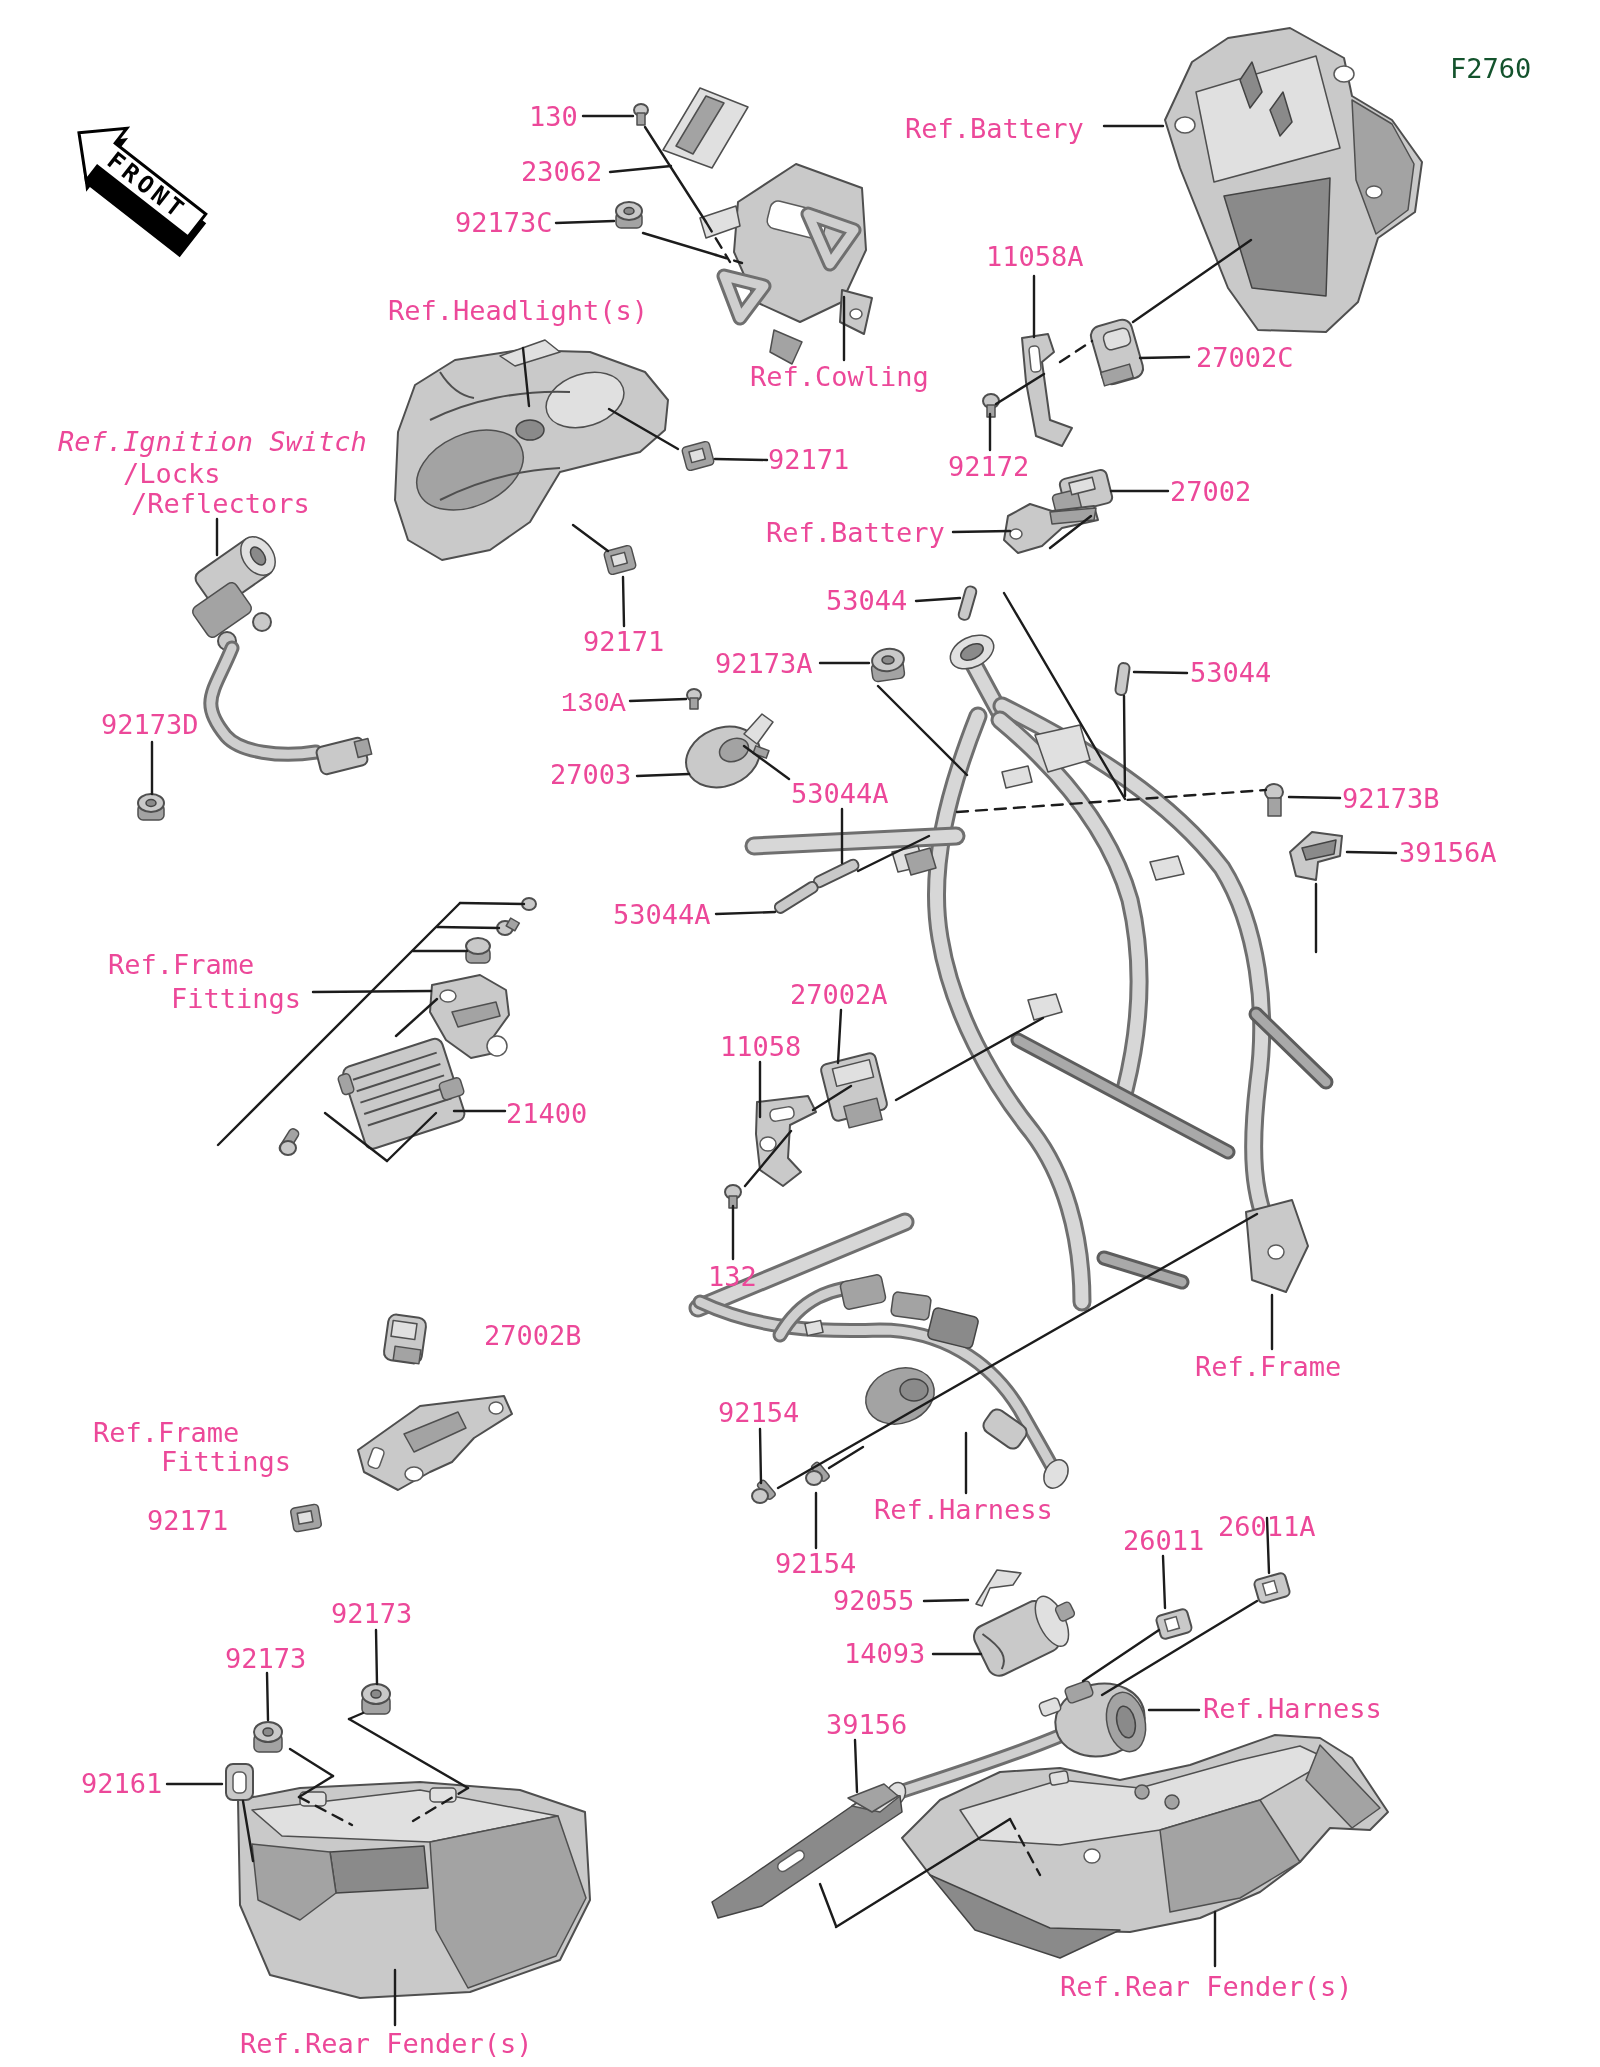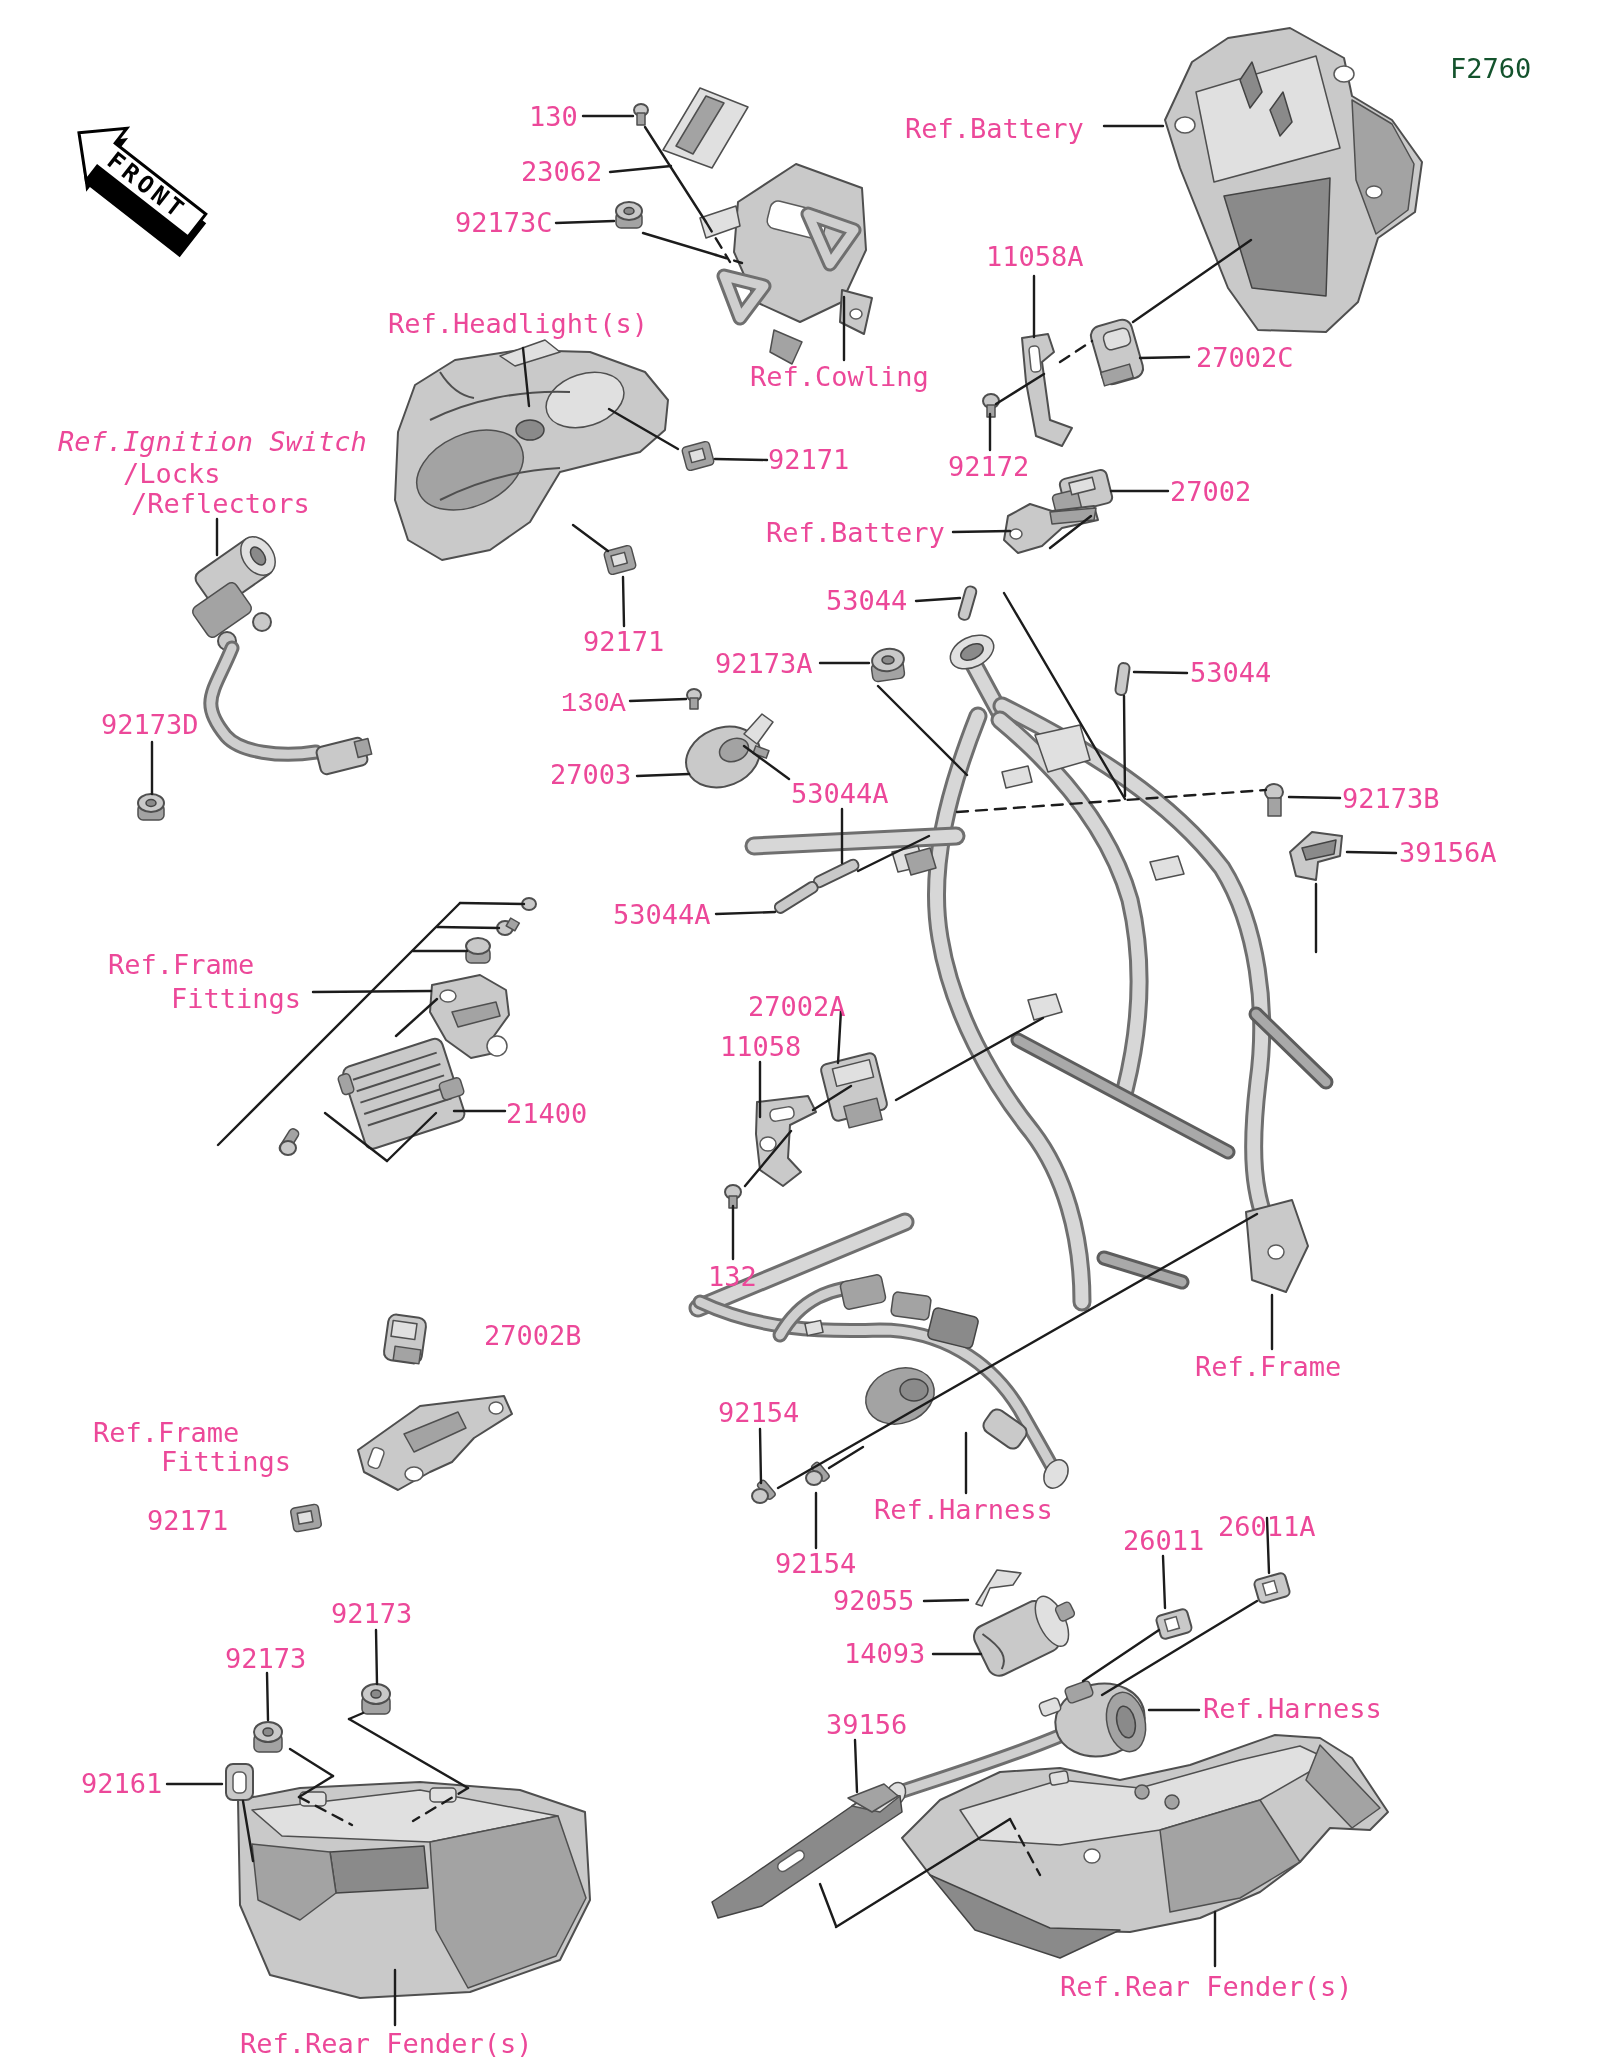--- a/index.html
+++ b/index.html
@@ -447,41 +447,41 @@
   <div id="labels">
       <div class="lbl" style="left: 529px; top: 103px;">130</div>
       <div class="lbl" style="left: 521px; top: 158px;">23062</div>
       <div class="lbl" style="left: 455px; top: 209px;">92173C</div>
       <div class="lbl" style="left: 905px; top: 115px;">Ref.Battery</div>
       <div class="lbl" style="left: 986px; top: 243px;">11058A</div>
       <div class="lbl" style="left: 1196px; top: 344px;">27002C</div>
       <div class="lbl" style="left: 948px; top: 453px;">92172</div>
       <div class="lbl" style="left: 1170px; top: 478px;">27002</div>
       <div class="lbl" style="left: 766px; top: 519px;">Ref.Battery</div>
-      <div class="lbl" style="left: 388px; top: 310px;">Ref.Headlight(s)</div>
+      <div class="lbl" style="left: 388px; top: 297px;">Ref.Headlight(s)</div>
       <div class="lbl" style="left: 750px; top: 363px; text-align: right;">Ref.Cowling</div>
       <div class="lbl" style="left: 768px; top: 446px;">92171</div>
       <div class="lbl" style="left: 583px; top: 628px;">92171</div>
       <div class="lbl" style="left: 58px; top: 428px; font-style: italic;">Ref.Ignition Switch</div>
       <div class="lbl" style="left: 123px; top: 460px;">/Locks</div>
       <div class="lbl" style="left: 131px; top: 490px;">/Reflectors</div>
       <div class="lbl" style="left: 101px; top: 711px;">92173D</div>
       <div class="lbl" style="left: 826px; top: 587px;">53044</div>
       <div class="lbl" style="left: 1190px; top: 659px;">53044</div>
       <div class="lbl" style="left: 715px; top: 650px;">92173A</div>
       <div class="lbl" style="left: 561px; top: 690px; font-family: Liberation Mono, monospace;">130A</div>
       <div class="lbl" style="left: 550px; top: 761px;">27003</div>
       <div class="lbl" style="left: 791px; top: 780px;">53044A</div>
       <div class="lbl" style="left: 613px; top: 901px;">53044A</div>
       <div class="lbl" style="left: 1342px; top: 785px;">92173B</div>
       <div class="lbl" style="left: 1399px; top: 839px;">39156A</div>
       <div class="lbl" style="left: 108px; top: 951px;">Ref.Frame</div>
       <div class="lbl" style="left: 171px; top: 985px;">Fittings</div>
       <div class="lbl" style="left: 506px; top: 1100px;">21400</div>
-      <div class="lbl" style="left: 748px; top: 981px; margin-top: 12px;">27002A</div>
+      <div class="lbl" style="left: 790px; top: 981px;">27002A</div>
       <div class="lbl" style="left: 720px; top: 1033px;">11058</div>
       <div class="lbl" style="left: 708px; top: 1263px;">132</div>
       <div class="lbl" style="left: 1195px; top: 1353px;">Ref.Frame</div>
       <div class="lbl" style="left: 484px; top: 1322px;">27002B</div>
       <div class="lbl" style="left: 93px; top: 1419px;">Ref.Frame</div>
       <div class="lbl" style="left: 161px; top: 1448px;">Fittings</div>
       <div class="lbl" style="left: 147px; top: 1507px;">92171</div>
       <div class="lbl" style="left: 718px; top: 1399px;">92154</div>
       <div class="lbl" style="left: 874px; top: 1496px;">Ref.Harness</div>
       <div class="lbl" style="left: 775px; top: 1550px;">92154</div>

